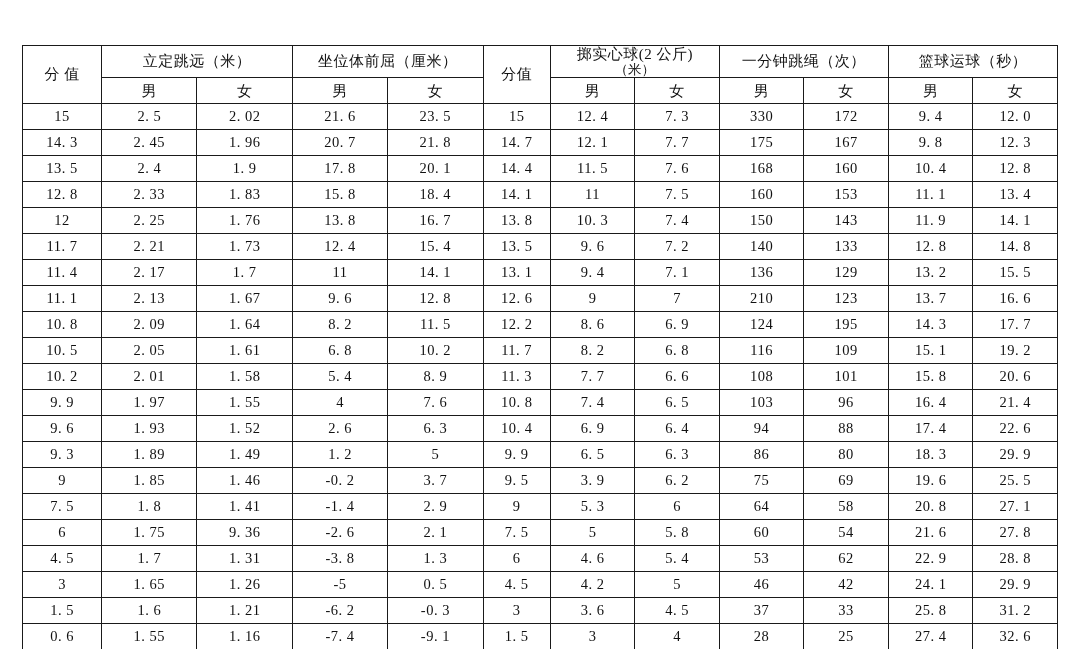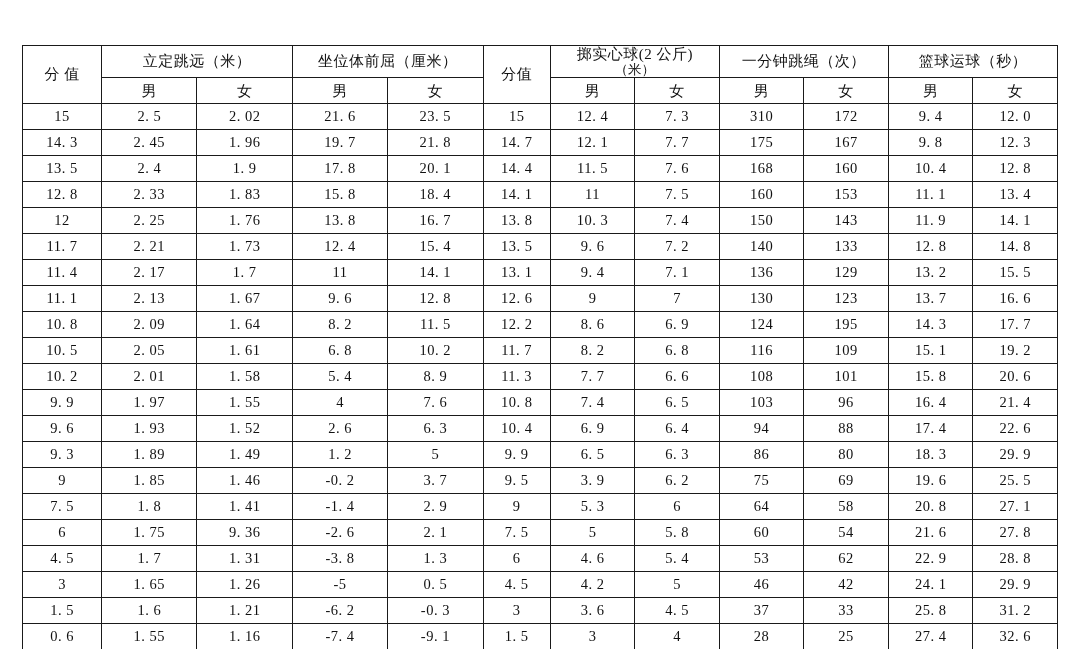--- a/index.html
+++ b/index.html
@@ -143,30 +143,30 @@
       <tbody id="tbody">
           <tr>
             <td class="val scorecol">15</td>
             <td class="val">2. 5</td>
             <td class="val">2. 02</td>
             <td class="val">21. 6</td>
             <td class="val">23. 5</td>
             <td class="val scorecol">15</td>
             <td class="val">12. 4</td>
             <td class="val">7. 3</td>
-            <td class="val">310</td>
+            <td class="val">330</td>
             <td class="val">172</td>
             <td class="val">9. 4</td>
             <td class="val">12. 0</td>
           </tr>
           <tr>
             <td class="val scorecol">14. 3</td>
             <td class="val">2. 45</td>
             <td class="val">1. 96</td>
-            <td class="val">19. 7</td>
+            <td class="val">20. 7</td>
             <td class="val">21. 8</td>
             <td class="val scorecol">14. 7</td>
             <td class="val">12. 1</td>
             <td class="val">7. 7</td>
             <td class="val">175</td>
             <td class="val">167</td>
             <td class="val">9. 8</td>
             <td class="val">12. 3</td>
           </tr>
           <tr>
@@ -241,21 +241,21 @@
           </tr>
           <tr>
             <td class="val scorecol">11. 1</td>
             <td class="val">2. 13</td>
             <td class="val">1. 67</td>
             <td class="val">9. 6</td>
             <td class="val">12. 8</td>
             <td class="val scorecol bold-score">12. 6</td>
             <td class="val">9</td>
             <td class="val">7</td>
-            <td class="val">130</td>
+            <td class="val">210</td>
             <td class="val">123</td>
             <td class="val">13. 7</td>
             <td class="val">16. 6</td>
           </tr>
           <tr>
             <td class="val scorecol">10. 8</td>
             <td class="val">2. 09</td>
             <td class="val">1. 64</td>
             <td class="val">8. 2</td>
             <td class="val">11. 5</td>

